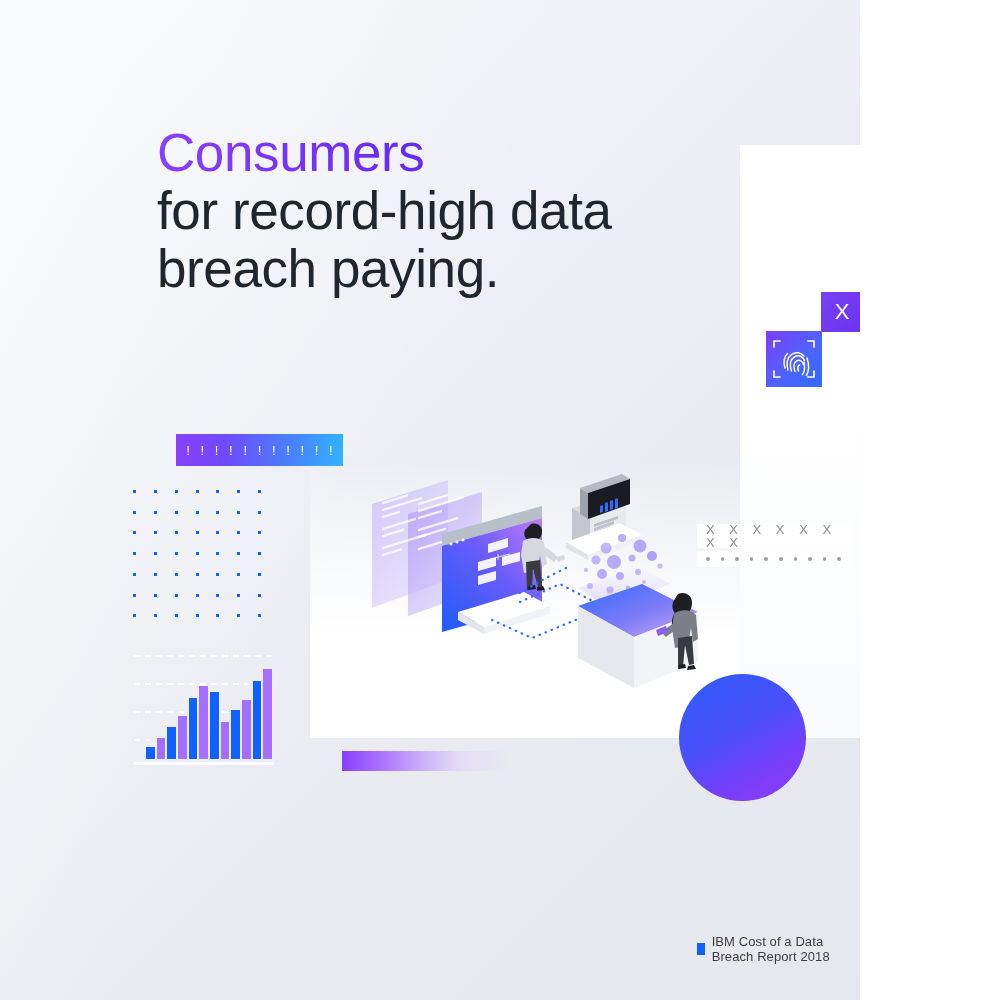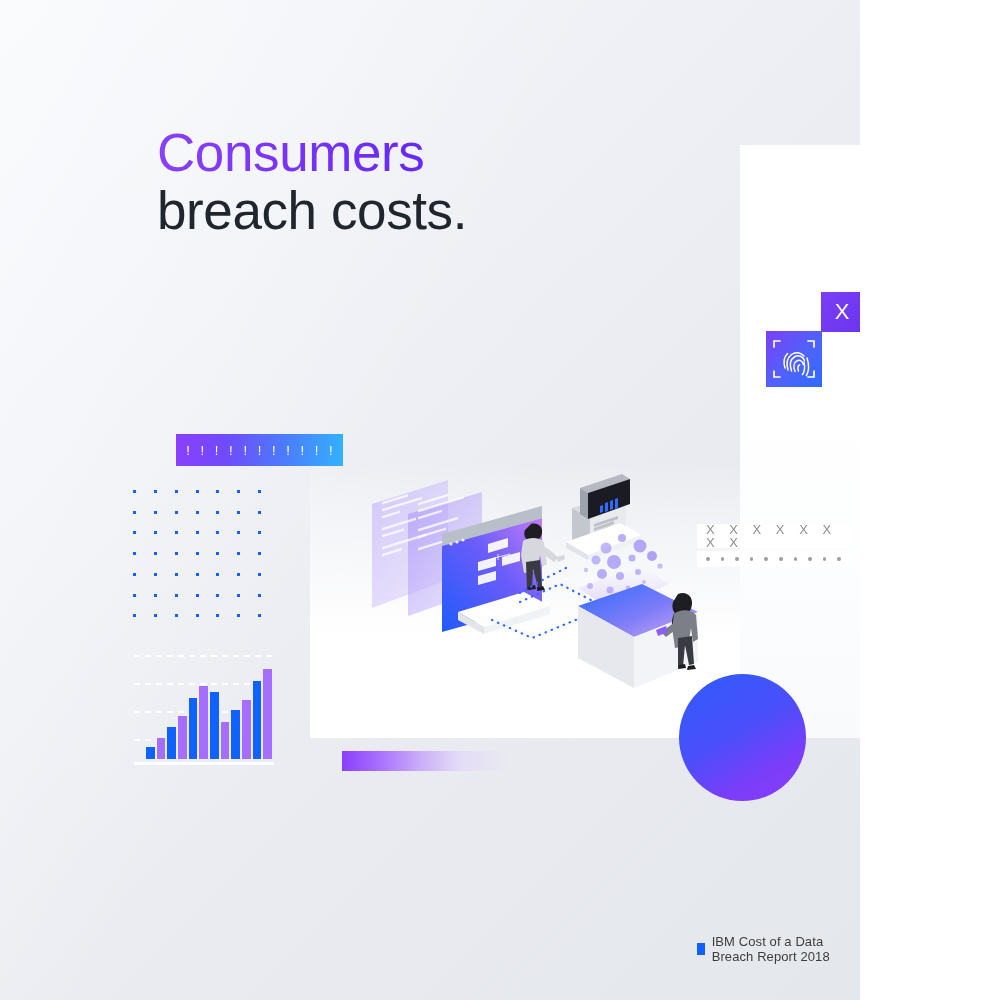--- a/index.html
+++ b/index.html
@@ -142,21 +142,22 @@
 </style>
 </head>
 <body>
 
 <div id="stage">
 
   <div class="panel-vertical"></div>
 
   <div class="headline">
     <span class="ln grad">Consumers</span>
-    <span class="ln">breach costs.</span>
+    <span class="ln">for record-high data</span>
+    <span class="ln">breach paying.</span>
   </div>
 
   <div class="alertbar" id="alertbar">
       <span>!</span>
       <span>!</span>
       <span>!</span>
       <span>!</span>
       <span>!</span>
       <span>!</span>
       <span>!</span>

